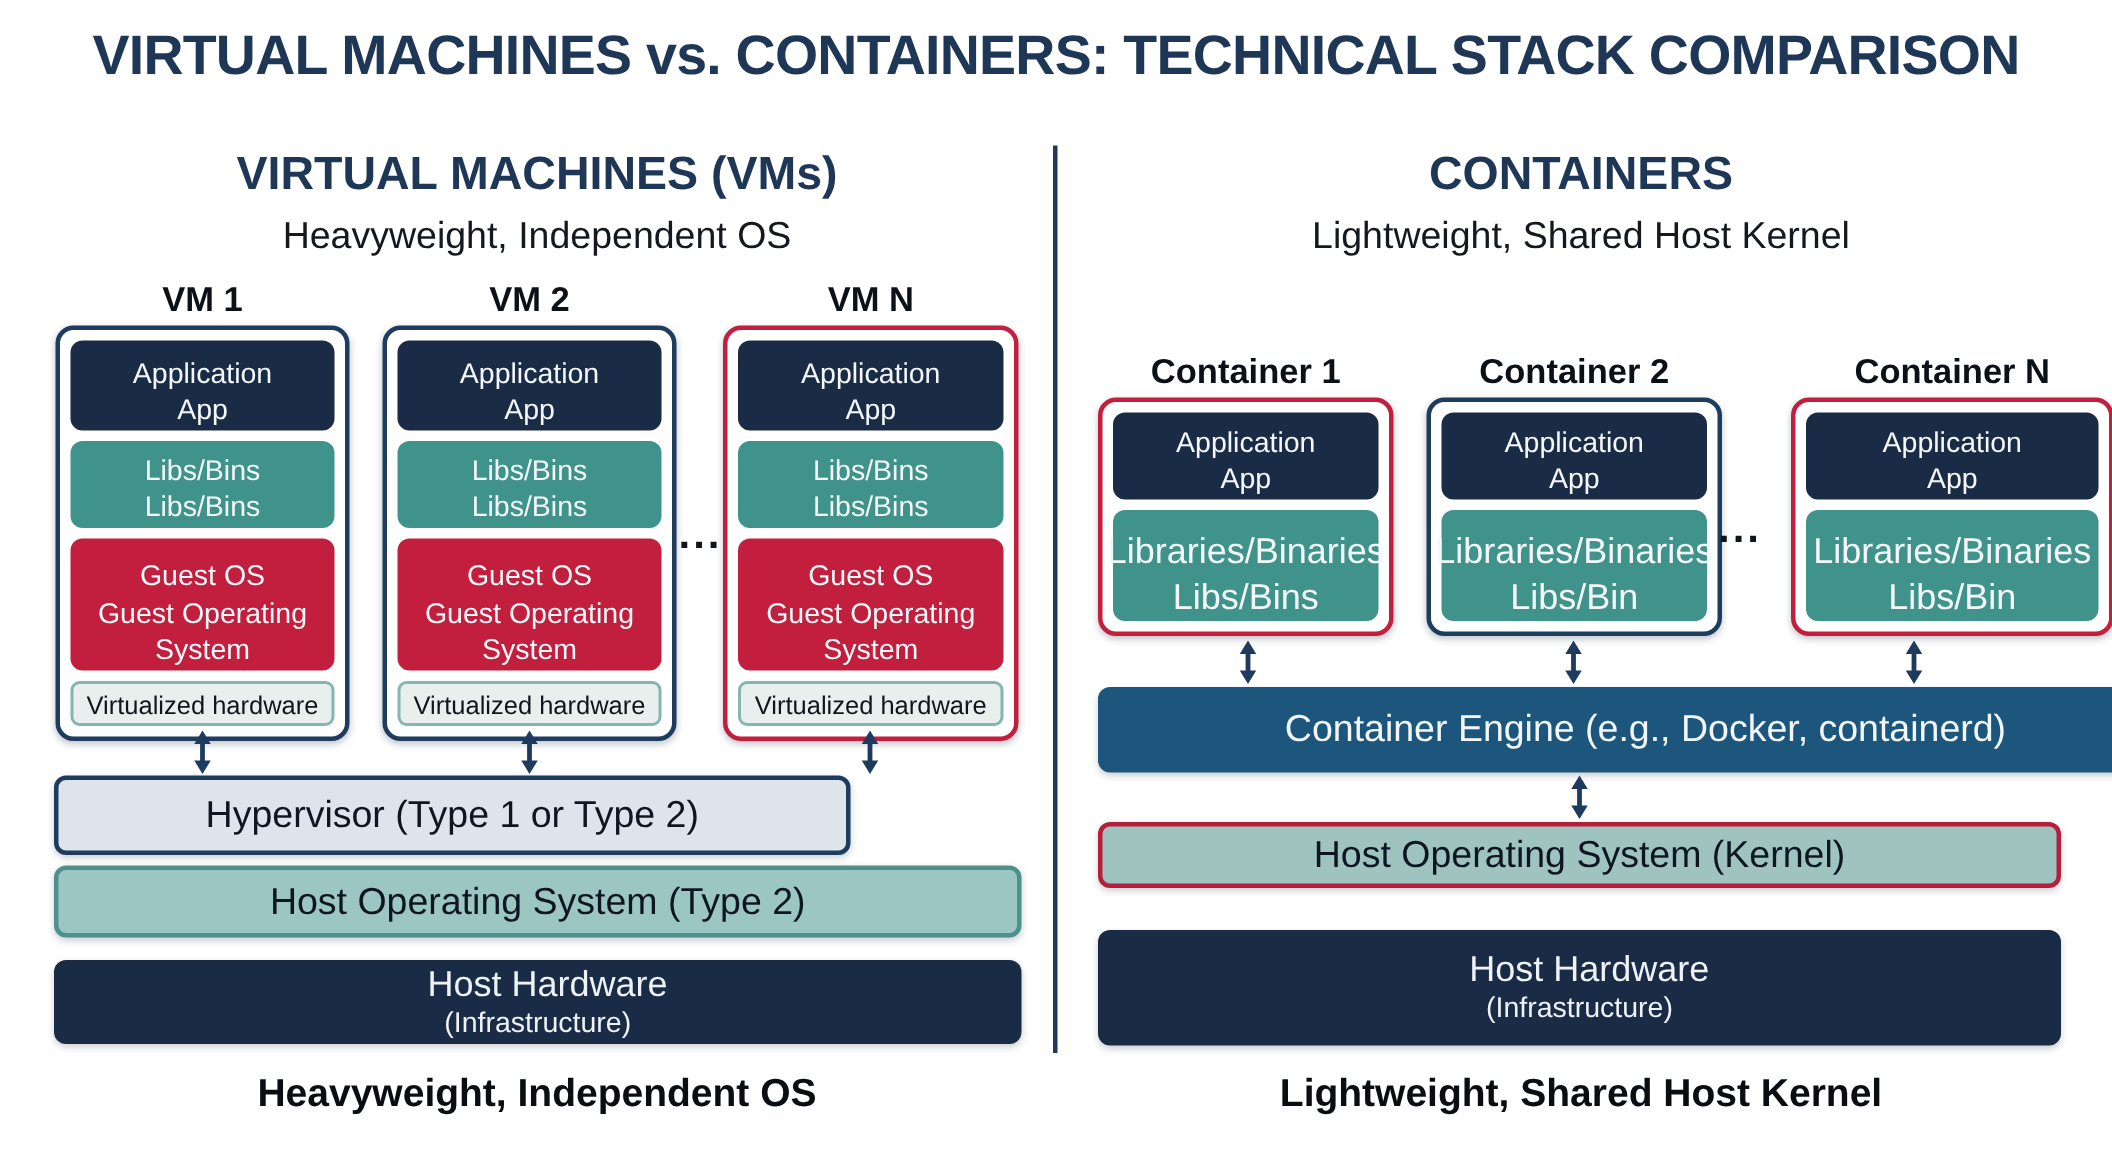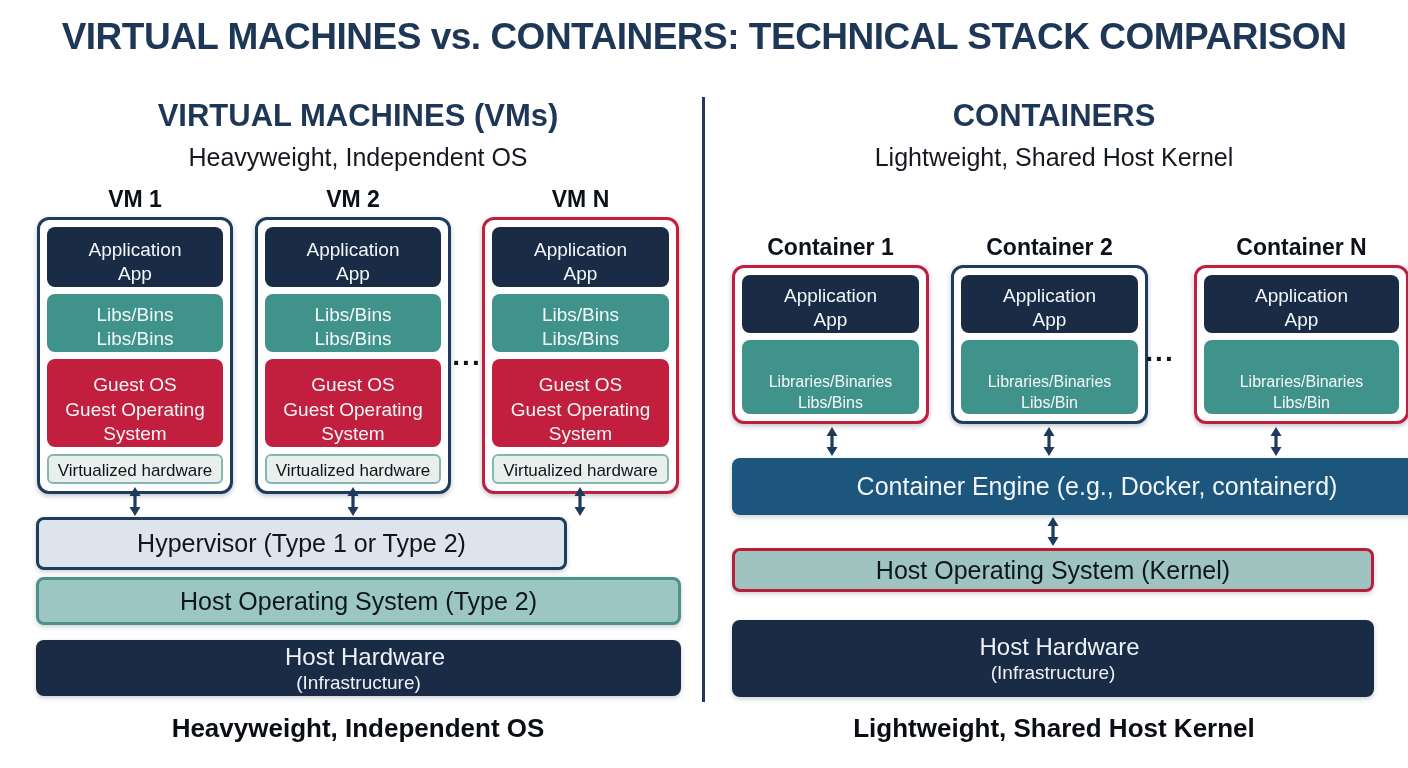--- a/index.html
+++ b/index.html
@@ -30,21 +30,21 @@
   .card.red  { border:3px solid #c11f3d; }
   .cell {
     border-radius:8px; display:flex; flex-direction:column; align-items:center; justify-content:flex-end;
     text-align:center; color:#f4f7f9; font-size:19px; line-height:1.3; flex:none;
   }
   .cell.app   { background:#1a2b45; height:60px; }
   .cell.libs  { background:#40938b; height:58px; }
   .cell.guest { background:#c11f3d; height:88px; }
   .cell.virt  { background:#e9efed; border:2px solid #86b6b0; color:#10151c; height:30px; font-size:17px; border-radius:6px; }
   .cell.capp  { background:#1a2b45; height:58px; }
-  .cell.clibs { background:#40938b; height:74px; font-size:16px; }
+  .cell.clibs { background:#40938b; height:74px; font-size:24px; }
 
   #vm1 { left:37px;  top:186px; width:196px; }
   #vm2 { left:255px; top:186px; width:196px; }
   #vmn { left:482px; top:186px; width:197px; }
   #ct1 { left:732px;  top:234px; width:197px; }
   #ct2 { left:951px;  top:234px; width:197px; }
   #ctn { left:1178px; top:234px; width:215px;margin-left:16px; }
 
   .dots { position:absolute; font-weight:900; font-size:28px; color:#10151c; letter-spacing:2px; text-align:center; }
   #vm-dots { left:447px;  top:340px; width:40px; }

